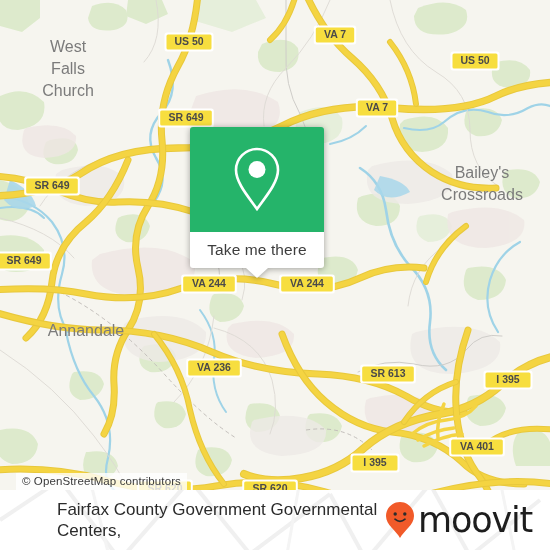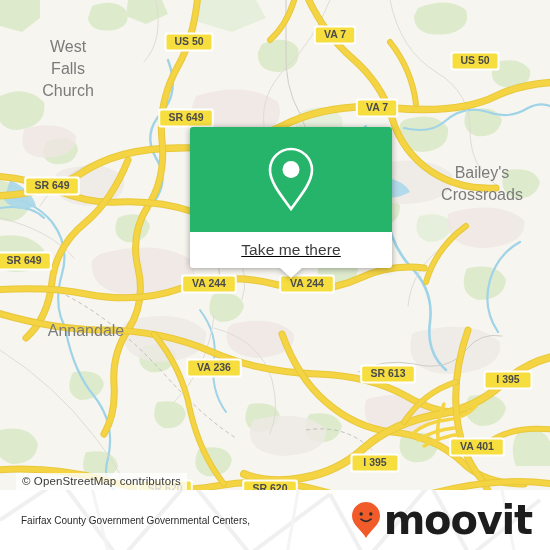--- a/index.html
+++ b/index.html
@@ -20,23 +20,22 @@
     padding:2px 6px 3px 6px;
     background:rgba(255,255,255,0.80);
     font-size:11.5px;color:#3a3a3a;letter-spacing:.1px;
     font-family:"Liberation Sans", sans-serif;
     white-space:nowrap;
     margin-left:16px;
   }
 
   
   .card{
-    position:absolute;left:190px;top:127px;width:202px;
+    position:absolute;left:190px;top:127px;width:134px;
     filter:drop-shadow(0 1px 3px rgba(0,0,0,.35));
-    text-decoration:underline;
   }
   .card-head{
     height:105px;border-radius:3px 3px 0 0;
     display:flex;align-items:center;justify-content:center;
   }
   .card-foot{
     height:36px;background:#ffffff;border-radius:0 0 3px 3px;
     display:flex;align-items:center;justify-content:center;
     position:relative;
   }
@@ -57,27 +56,27 @@
     position:absolute;left:0;top:490px;width:550px;height:60px;
     background:#ffffff;overflow:hidden;
   }
   .footer-wm{position:absolute;left:0;top:0;width:550px;height:60px;opacity:1;}
   .footer-inner{
     position:relative;height:60px;
     display:flex;align-items:center;justify-content:space-between;
     padding:0 18px 0 21px;box-sizing:border-box;
   }
   .place-title{
-    font-size:10px;line-height:21px;color:#2b2b2b;
-    max-width:400px;font-family:"Liberation Sans", sans-serif;
+    font-size:17px;line-height:21px;color:#2b2b2b;
+    max-width:400px;font-family:"Liberation Sans", sans-serif;margin-left:36px;
   }
   .brand{display:flex;align-items:center;gap:3px;}
   .brand-word{
-    font-size:40px;line-height:33px;color:#1d1d1d;letter-spacing:-1.2px;
-    font-family:"DejaVu Sans", sans-serif;font-weight:700;
+    font-size:35px;line-height:33px;color:#1d1d1d;letter-spacing:-1.2px;
+    font-family:"DejaVu Sans", sans-serif;font-weight:400;
   }
 
   
 </style>
 </head>
 <body>
 
 <div id="app">
 
   <div class="map">

